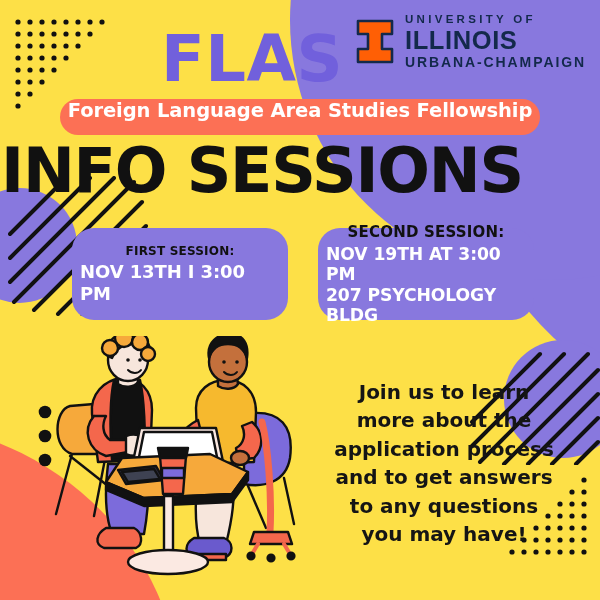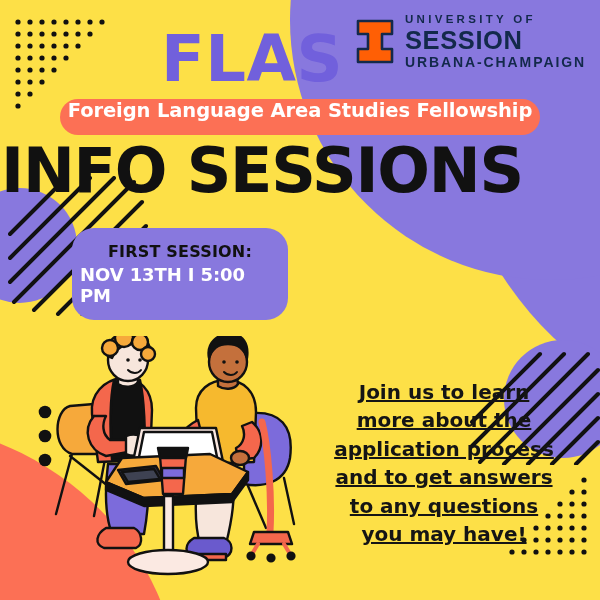--- a/index.html
+++ b/index.html
@@ -124,41 +124,40 @@
     position:absolute;
     background:#8878DE;
     border-radius:22px;
     z-index:6;
     display:flex; flex-direction:column; align-items:center; justify-content:center;
     padding:10px 8px;
   }
   #session-1 { left:72px; top:228px; width:216px; height:92px; }
   #session-2 { left:318px; top:228px; width:216px; height:92px; }
   .session-head {
-    color:#111; font-size:16px; font-weight:800; letter-spacing:0.2px;
+    color:#111; font-size:12px; font-weight:800; letter-spacing:0.2px;
     margin-bottom:3px;
     font-family:"DejaVu Sans", sans-serif;
   }
   .session-line {
     color:#ffffff; font-size:18px; font-weight:800; letter-spacing:-0.1px;
     line-height:1.18;
     font-family:"DejaVu Sans", sans-serif;
   }
   #session-2 .session-head { font-size:15px; }
   #session-2 .session-line { font-size:17.2px; }
 
   
   #body-copy {
     right:42px; top:378px; width:228px;
     text-align:center;
     color:#151515;
     font-size:20px; font-weight:700; line-height:1.42;
     z-index:6;
     font-family:"DejaVu Sans", sans-serif;
-    text-decoration:underline;
   }
 
   
   #illustration { left:48px; top:336px; width:270px; height:240px; z-index:5; }
 </style>
 </head>
 <body>
 
 <div id="poster">
 
@@ -275,38 +274,43 @@
       <circle cx="7" cy="55" r="6.3"></circle>
     </g>
   </svg>
 
   <div class="layer" id="logo">
     <svg id="logo-block" viewBox="0 0 40 47">
       <path d="M3,3 H37 V16 H27 V31 H37 V44 H3 V31 H13 V16 H3 Z" fill="#FF5F05" stroke="#13294B" stroke-width="2.6" stroke-linejoin="round"></path>
     </svg>
     <div id="logo-words">
       <div class="logo-uni">UNIVERSITY OF</div>
-      <div class="logo-illinois">SESSION</div>
+      <div class="logo-illinois">ILLINOIS</div>
       <div class="logo-urbana">URBANA-CHAMPAIGN</div>
     </div>
   </div>
 
   <div class="layer" id="flas">FLAS</div>
 
   <div class="layer" id="subtitle-pill">
     <span>Foreign Language Area Studies Fellowship</span>
   </div>
 
   <div class="layer" id="info-sessions">INFO SESSIONS</div>
 
   <div class="session-card" id="session-1">
     <div class="session-head">FIRST SESSION:</div>
-    <div class="session-line">NOV 13TH I 5:00 PM</div>
+    <div class="session-line">NOV 13TH I 3:00 PM</div>
   </div>
 
+  <div class="session-card" id="session-2">
+    <div class="session-head">SECOND SESSION:</div>
+    <div class="session-line">NOV 19TH AT 3:00 PM</div>
+    <div class="session-line">207 PSYCHOLOGY BLDG</div>
+  </div>
 
   <div class="layer" id="body-copy">Join us to learn more about the application process and to get answers to any questions you may have!</div>
 
   <svg class="layer" id="illustration" viewBox="0 0 270 240">
     <g stroke="#111111" stroke-width="2.4" stroke-linejoin="round" stroke-linecap="round">
 
       <g>
         <line x1="24" y1="118" x2="8" y2="178"></line>
         <line x1="58" y1="118" x2="46" y2="180"></line>
         <line x1="22" y1="120" x2="60" y2="150"></line>

